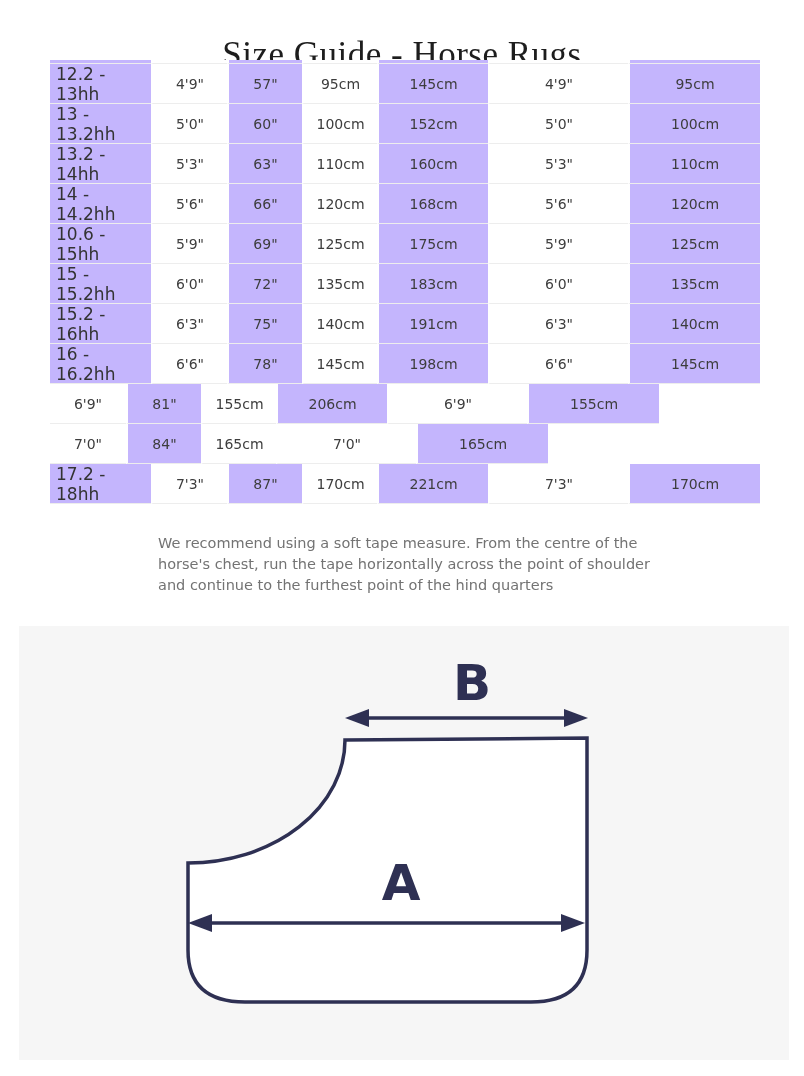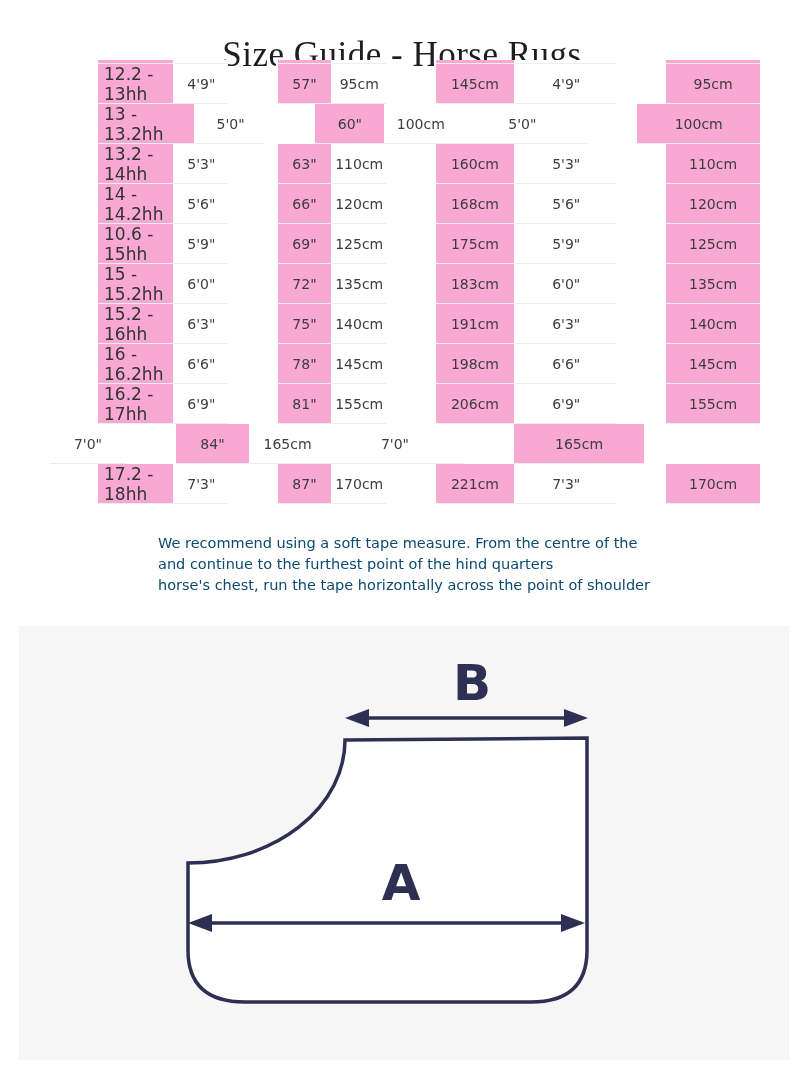--- a/index.html
+++ b/index.html
@@ -32,26 +32,26 @@
   .t-row.sliver .t-cell { height:4px; }
   .t-cell + .t-cell { border-left:2px solid #ffffff; }
   .t-cell.c0 { width:101px; justify-content:flex-start; padding-left:6px;
                font-size:17px; color:#333333; }
   .t-cell.c1 { width:76px; }
   .t-cell.c2 { width:75px; }
   .t-cell.c3 { width:75px; }
   .t-cell.c4 { width:111px; }
   .t-cell.c5 { width:140px; }
   .t-cell.c6 { width:132px; }
-  .t-cell.c0, .t-cell.c2, .t-cell.c4, .t-cell.c6 { background:#f9a8d4;margin-left:48px; }
+  .t-cell.c0, .t-cell.c2, .t-cell.c4, .t-cell.c6 { background:#c4b5fd; }
 
   
   .note {
     position:absolute; left:158px; top:533px;
-    font-size:14.5px; line-height:21px; color:#0c4a6e;
+    font-size:14.5px; line-height:21px; color:#737373;
   }
 
   
   .diagram-panel {
     position:absolute; left:19px; top:626px;
     width:770px; height:434px;
     background:#f6f6f6;
   }
   .diagram-panel svg { display:block; width:770px; height:434px; }
   .dim-label {
@@ -81,20 +81,21 @@
       <div class="t-cell c3">95cm</div>
       <div class="t-cell c4">145cm</div>
       <div class="t-cell c5">4'9"</div>
       <div class="t-cell c6">95cm</div>
     </div>
     <div class="t-row">
       <div class="t-cell c0">13 - 13.2hh</div>
       <div class="t-cell c1">5'0"</div>
       <div class="t-cell c2">60"</div>
       <div class="t-cell c3">100cm</div>
+      <div class="t-cell c4">152cm</div>
       <div class="t-cell c5">5'0"</div>
       <div class="t-cell c6">100cm</div>
     </div>
     <div class="t-row">
       <div class="t-cell c0">13.2 - 14hh</div>
       <div class="t-cell c1">5'3"</div>
       <div class="t-cell c2">63"</div>
       <div class="t-cell c3">110cm</div>
       <div class="t-cell c4">160cm</div>
       <div class="t-cell c5">5'3"</div>
@@ -139,21 +140,20 @@
     <div class="t-row">
       <div class="t-cell c0">16 - 16.2hh</div>
       <div class="t-cell c1">6'6"</div>
       <div class="t-cell c2">78"</div>
       <div class="t-cell c3">145cm</div>
       <div class="t-cell c4">198cm</div>
       <div class="t-cell c5">6'6"</div>
       <div class="t-cell c6">145cm</div>
     </div>
     <div class="t-row">
-      <div class="t-cell c0">16.2 - 17hh</div>
       <div class="t-cell c1">6'9"</div>
       <div class="t-cell c2">81"</div>
       <div class="t-cell c3">155cm</div>
       <div class="t-cell c4">206cm</div>
       <div class="t-cell c5">6'9"</div>
       <div class="t-cell c6">155cm</div>
     </div>
     <div class="t-row">
       <div class="t-cell c1">7'0"</div>
       <div class="t-cell c2">84"</div>
@@ -167,22 +167,22 @@
       <div class="t-cell c2">87"</div>
       <div class="t-cell c3">170cm</div>
       <div class="t-cell c4">221cm</div>
       <div class="t-cell c5">7'3"</div>
       <div class="t-cell c6">170cm</div>
     </div>
   </div>
 
 <div class="note">
   <div>We recommend using a soft tape measure. From the centre of the</div>
+  <div>horse's chest, run the tape horizontally across the point of shoulder</div>
   <div>and continue to the furthest point of the hind quarters</div>
-  <div>horse's chest, run the tape horizontally across the point of shoulder</div>
 </div>
 
 <div class="diagram-panel">
   <svg viewBox="0 0 770 434">
 
     <text class="dim-label" x="453" y="74" text-anchor="middle" fill="#2e3053">B</text>
 
     <g>
       <line x1="344" y1="92" x2="551" y2="92" stroke-width="3.5" stroke="#2e3053"></line>
       <polygon points="326,92 350,83 350,101" fill="#2e3053"></polygon>

